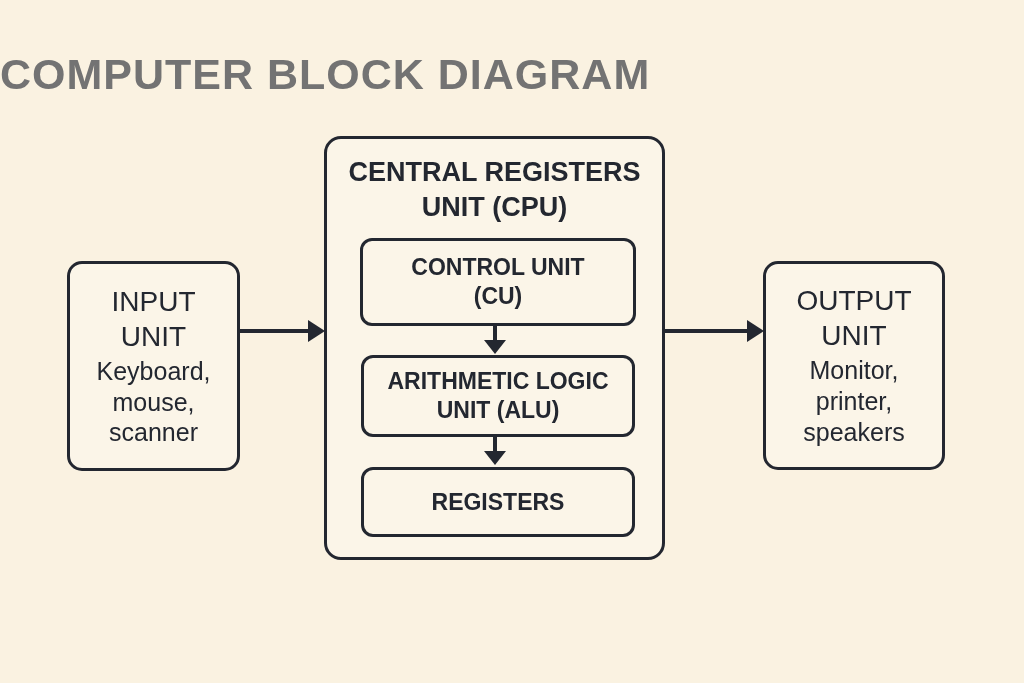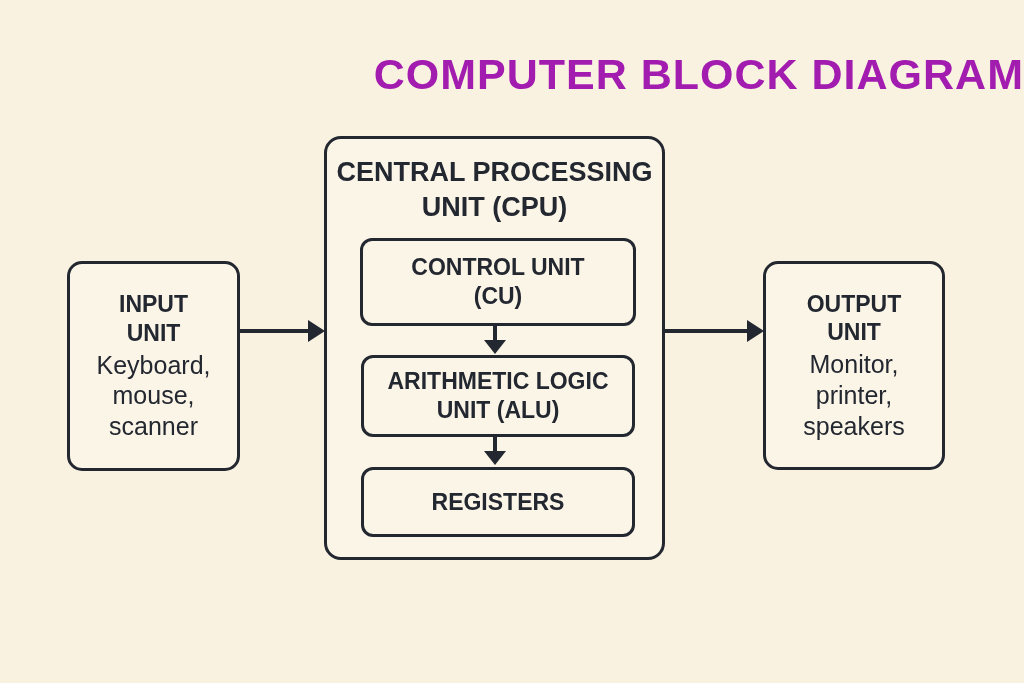--- a/index.html
+++ b/index.html
@@ -14,45 +14,45 @@
     background: #FAF2E1;
     overflow: hidden;
     color: #232730;
   }
   .multiline { white-space: pre-line; }
 
   .diagram-title {
     position: absolute;
     left: 0; top: 50px;
     width: 100%;
-    text-align: right;
+    text-align: left;
     font-size: 43px;
     font-weight: bold;
     letter-spacing: 1px;
-    color: #a21caf;
+    color: #737373;
   }
 
   .block {
     position: absolute;
     box-sizing: border-box;
     border: 3.5px solid #232730;
     border-radius: 15px;
     background: #FBF5E8;
   }
   .block-center {
     display: flex;
     flex-direction: column;
     align-items: center;
     justify-content: center;
     text-align: center;
   }
 
   .io-title {
-    font-size: 23px;
-    font-weight: bold;
+    font-size: 28px;
+    font-weight: normal;
     line-height: 1.25;
   }
   .io-subtitle {
     margin-top: 2px;
     font-size: 25px;
     font-weight: 400;
     line-height: 1.23;
   }
 
   
@@ -135,21 +135,21 @@
 mouse,
 scanner</div>
   </div>
 
   <div class="arrow-h arrow-input">
     <div class="shaft"></div>
     <div class="head"></div>
   </div>
 
   <div class="block cpu-box">
-    <div class="cpu-title multiline">CENTRAL PROCESSING
+    <div class="cpu-title multiline">CENTRAL REGISTERS
 UNIT (CPU)</div>
 
     <div class="cpu-child alu-box">
       <div class="multiline">ARITHMETIC LOGIC
 UNIT (ALU)</div>
     </div>
 
     <div class="cpu-child cu-box">
       <div class="multiline">CONTROL UNIT
 (CU)</div>

